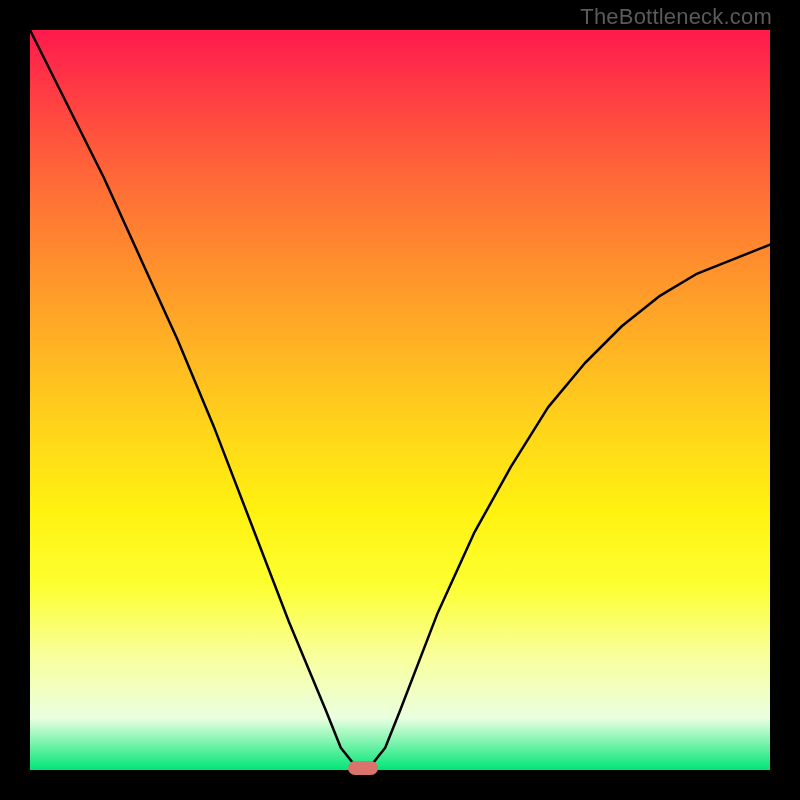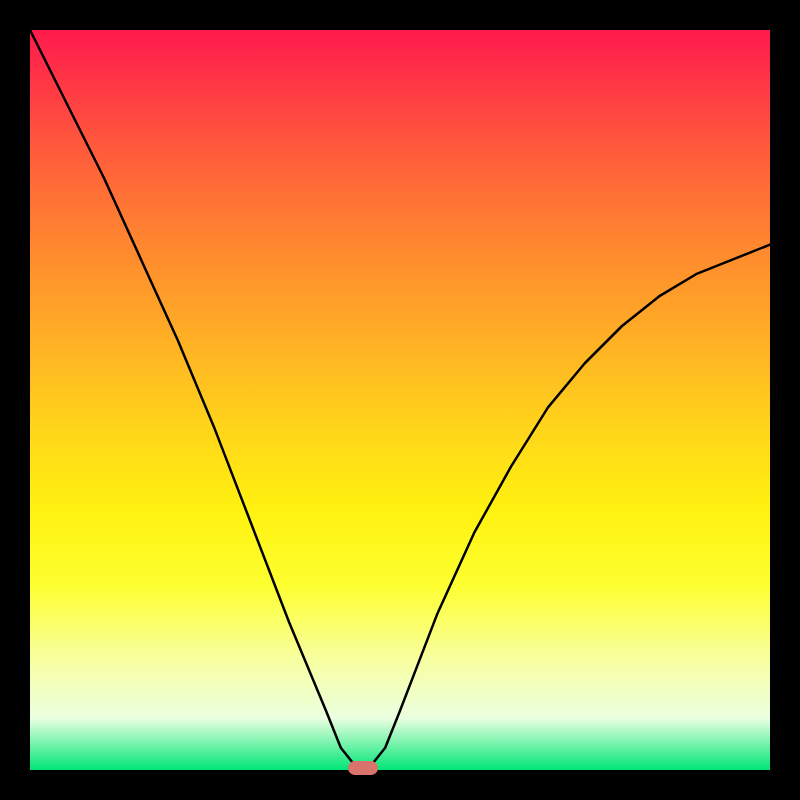--- a/index.html
+++ b/index.html
@@ -62,19 +62,20 @@
     height: 14px;
     background: #d9736b;
     border-radius: 7px;
     z-index: 3;
   }
 </style>
 </head>
 <body>
 
 <div class="frame">
+  <div class="watermark">TheBottleneck.com</div>
   <div class="plot">
     <svg class="curve" width="740" height="740" viewBox="0 0 740 740" preserveAspectRatio="none">
       <path id="curve-path" fill="none" stroke="#000" stroke-width="2.5" stroke-linejoin="round" stroke-linecap="round" d="M0.00 0.00 L37.00 74.00 L74.00 148.00 L111.00 229.40 L148.00 310.80 L185.00 399.60 L222.00 495.80 L259.00 592.00 L296.00 680.80 L310.80 717.80 L325.60 736.30 L333.00 740.00 L340.40 736.30 L355.20 717.80 L370.00 680.80 L407.00 584.60 L444.00 503.20 L481.00 436.60 L518.00 377.40 L555.00 333.00 L592.00 296.00 L629.00 266.40 L666.00 244.20 L703.00 229.40 L740.00 214.60"></path>
     </svg>
     <div id="marker" class="marker" style="left: 318px; top: 731px;"></div>
   </div>
 </div>
 
 </body></html>

